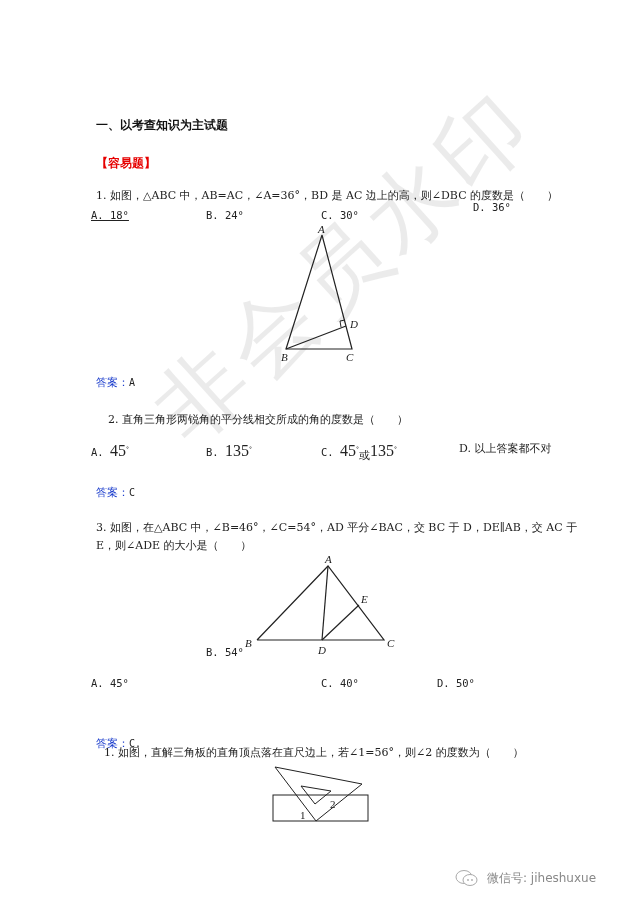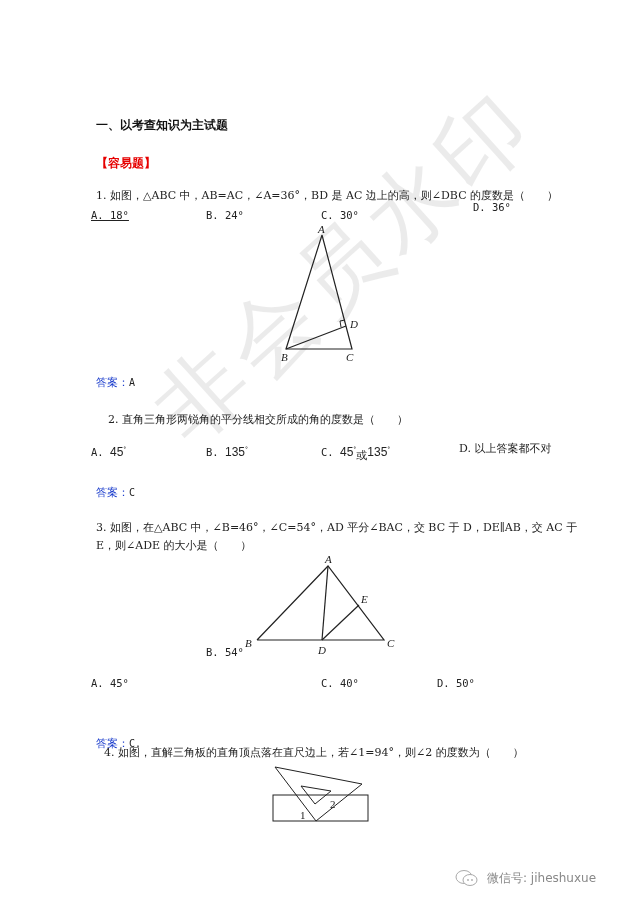--- a/index.html
+++ b/index.html
@@ -7,21 +7,21 @@
     width: 641px; height: 907px; background: #ffffff; position: relative; overflow: hidden;
     font-family: "DejaVu Serif", "Liberation Serif", serif; color: #222;
   }
   .abs { position: absolute; }
   .txt { font-size: 11px; white-space: nowrap; line-height: 14px; }
   .section-title { font-size: 12px; font-weight: bold; font-family: "DejaVu Sans", sans-serif; color:#111; }
   .difficulty { font-size: 12px; font-weight: bold; font-family: "DejaVu Sans", sans-serif; }
   .answer-label { font-family: "DejaVu Sans", sans-serif; font-size: 11px; }
   .answer-val { font-family: "DejaVu Sans Mono", monospace; font-size: 10px; color:#222; }
   .opt { font-size: 10.5px; font-family: "DejaVu Sans Mono", "Liberation Mono", monospace; }
-  .opt-serif { font-family: Liberation Sans, sans-serif; font-size: 12px; }
+  .opt-serif { font-family: Liberation Serif, serif; font-size: 16px; }
   sup { font-size: 6px; }
   .watermark {
     position: absolute; left: 130px; top: 380px; font-size: 88px; color: rgba(0,0,0,0.08);
     font-family: "DejaVu Sans", sans-serif; transform: rotate(-42deg); transform-origin: left top;
     white-space: nowrap; letter-spacing: 6px; pointer-events: none;
   }
   .footer { font-family: "DejaVu Sans", sans-serif; font-size: 12px; color: #888; }
   svg text { font-family: "Liberation Serif", serif; font-style: italic; font-size: 11px; fill: #222; }
 </style>
 </head>
@@ -85,21 +85,21 @@
 
 <div class="abs opt" style="left:91px; top:677px;">A. 45°</div>
 <div class="abs opt" style="left:206px; top:646px;">B. 54°</div>
 <div class="abs opt" style="left:321px; top:677px;">C. 40°</div>
 <div class="abs opt" style="left:437px; top:677px;">D. 50°</div>
 
 <div class="abs txt" style="left:96px; top:713px;margin-top:24px;">
   <span class="answer-label" style="color:#1a3ccc;">答案：</span><span class="answer-val">C.</span>
 </div>
 
-<div class="abs txt" style="left:104px; top:746px;">4. 如图，直解三角板的直角顶点落在直尺边上，若∠1=94°，则∠2 的度数为（　　）</div>
+<div class="abs txt" style="left:104px; top:746px;">1. 如图，直解三角板的直角顶点落在直尺边上，若∠1=56°，则∠2 的度数为（　　）</div>
 
 <svg class="abs" style="left:260px; top:760px;" width="130" height="70">
   <rect x="13" y="35" width="95" height="26" fill="none" stroke="#222" stroke-width="1"></rect>
   <polygon points="15,7 102,24 56,61" fill="none" stroke="#222" stroke-width="1"></polygon>
   <polygon points="41,26 71,31 55,44" fill="none" stroke="#222" stroke-width="1"></polygon>
   <text x="40" y="59" style="font-style:normal;">1</text>
   <text x="70" y="48" style="font-style:normal;">2</text>
 </svg>
 
 <div class="abs" style="left:455px; top:868px;">

